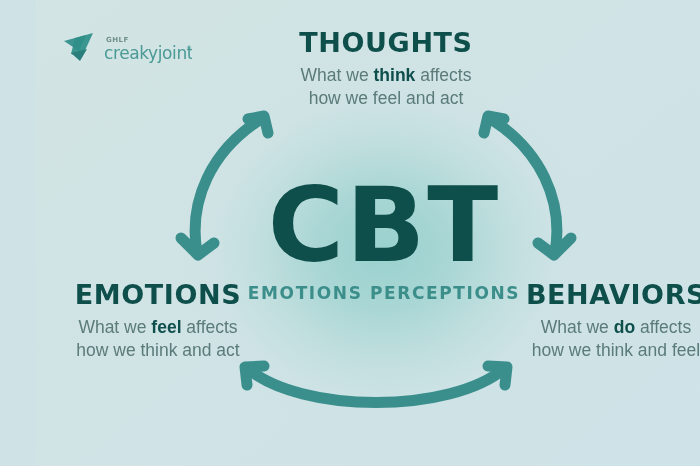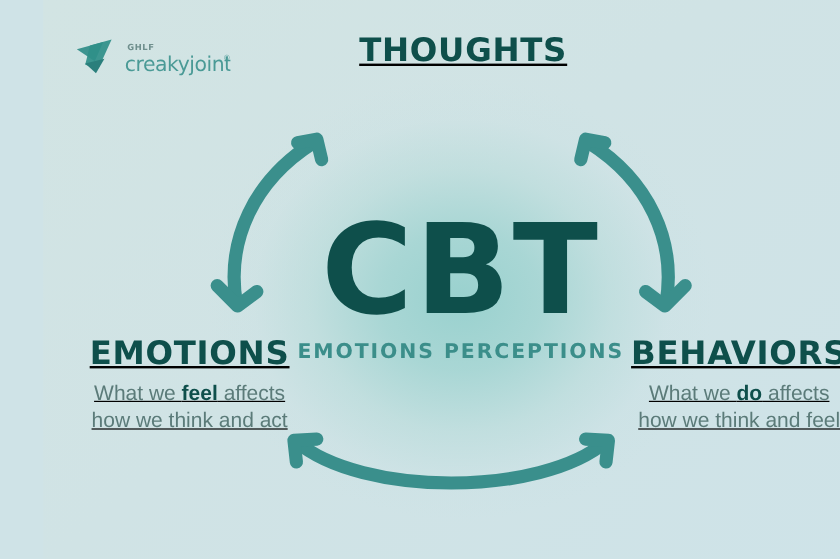--- a/index.html
+++ b/index.html
@@ -69,21 +69,21 @@
   #cbt-subtitle {
     margin-top: 8px;
     font-size: 17px;
     font-weight: bold;
     color: #3b8e8a;
     letter-spacing: 1.6px;
     font-family: "DejaVu Sans", sans-serif;
   }
 
   
-  .node { position: absolute; text-decoration: underline; }
+  .node { position: absolute; }
   .node-heading {
     font-size: 27px;
     font-weight: bold;
     color: #0e4f4b;
     letter-spacing: 0.6px;
     line-height: 1.1;
     font-family: "DejaVu Sans", sans-serif;
   }
   .node-desc {
     margin-top: 6px;
@@ -174,21 +174,22 @@
   </svg>
 
   <div id="center-block">
     <div id="cbt-title">CBT</div>
     <div id="cbt-subtitle">EMOTIONS PERCEPTIONS</div>
   </div>
 
   <div class="node" id="node-thoughts">
     <div class="node-heading">THOUGHTS</div>
     <div class="node-desc">
-      <br>
+      <span><span>What we </span><b>think</b><span> affects</span></span><br>
+      <span>how we feel and act</span>
     </div>
   </div>
 
   <div class="node" id="node-behaviors">
     <div class="node-heading">BEHAVIORS</div>
     <div class="node-desc">
       <span><span>What we </span><b>do</b><span> affects</span></span><br>
       <span>how we think and feel</span>
     </div>
   </div>

